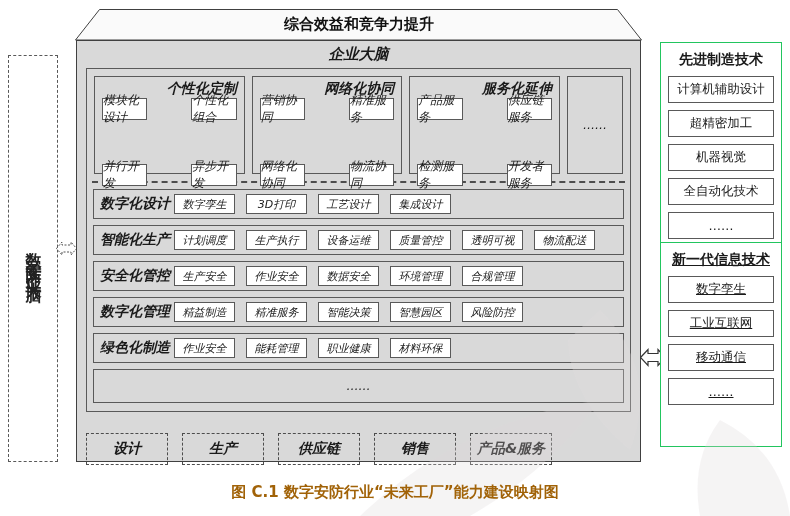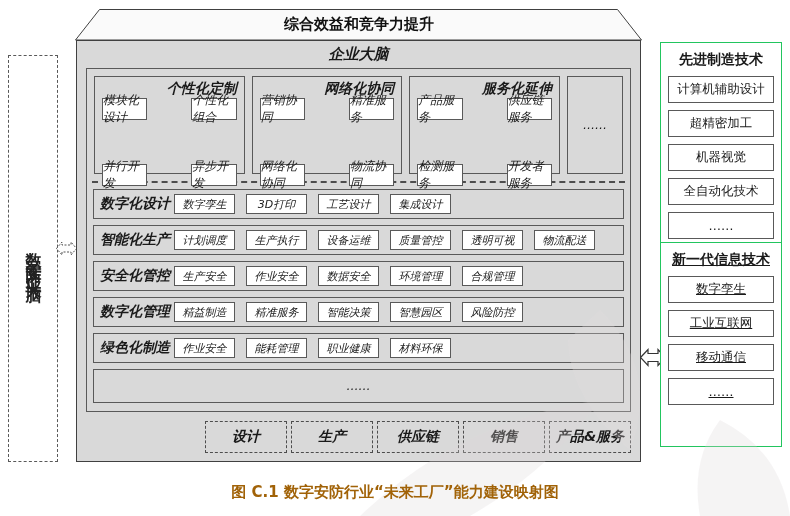--- a/index.html
+++ b/index.html
@@ -46,22 +46,22 @@
   .rows-wrap { display:flex; flex-direction:column; gap:6px; padding:6px; }
   .cap-row { border:1px solid #595959; height:30px; box-sizing:border-box;
     display:flex; align-items:center; padding:12px 6px; }
   .cap-label { font-size:14px; font-weight:bold; width:74px; flex:none; }
   .cap-items { display:flex; gap:11px; }
   .cap-item { background:#ffffff; border:1px solid #595959; width:61px; height:20px; flex:none;
     display:flex; align-items:center; justify-content:center; font-size:11px; box-sizing:border-box; }
   .ellipsis-row { border:1px solid #595959; height:34px; box-sizing:border-box;
     display:flex; align-items:center; justify-content:center; font-size:12px; }
 
-  .value-chain { position:absolute; left:9px; right:9px; top:380px; height:32px;
-    display:flex; justify-content:flex-end; gap:4px; }
+  .value-chain { position:absolute; left:9px; right:9px; top:392px; height:32px;
+    display:flex; justify-content:flex-start; gap:14px; }
   .chain-box { width:82px; height:32px; border:1px dashed #4d4d4d; box-sizing:border-box;
     display:flex; align-items:center; justify-content:center; font-size:14px; font-weight:bold; }
 
   
   .tech-panel { position:absolute; left:660px; width:122px; background:#ffffff;
     border:1px solid #22c55e; box-sizing:border-box; }
   .tech-panel-1 { top:42px; height:206px; }
   .tech-panel-2 { top:242px; height:205px;text-decoration:underline; }
   .tech-title { text-align:center; font-size:14px; font-weight:bold; padding:8px 0 7px; }
   .tech-item { border:1px solid #595959; height:27px; margin:0 7px 7px; box-sizing:border-box;

